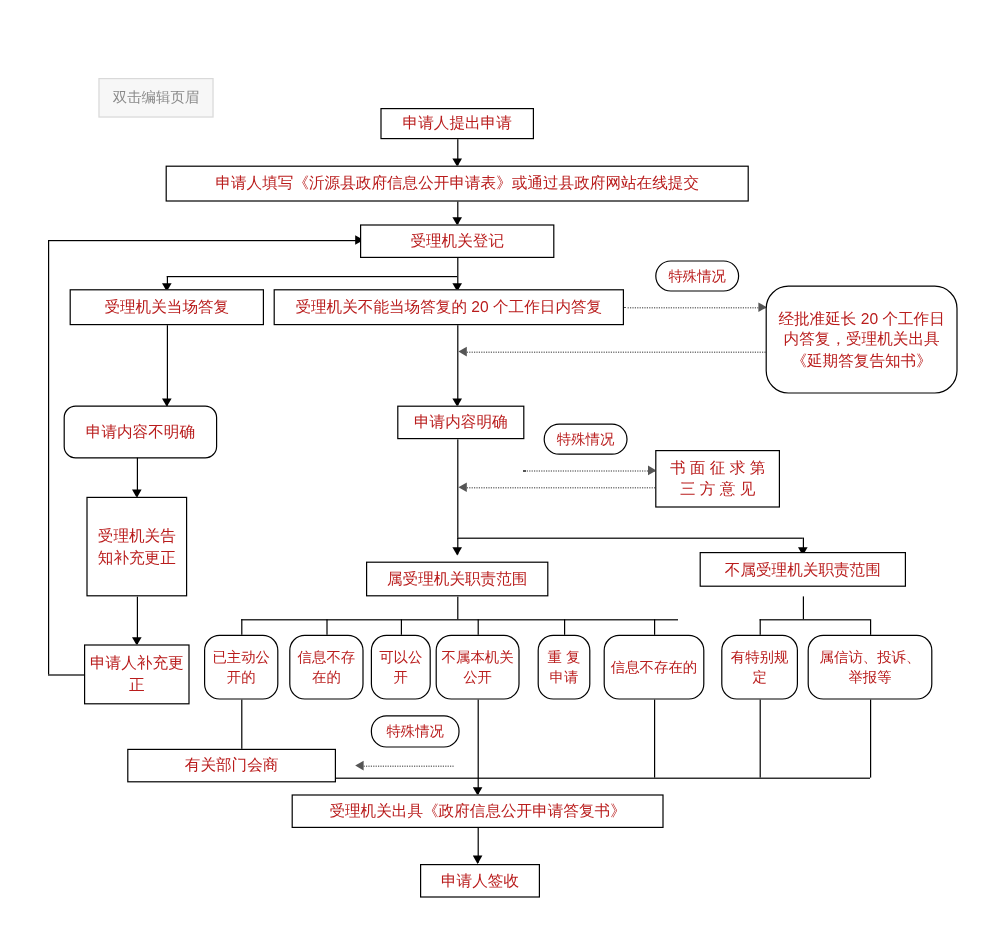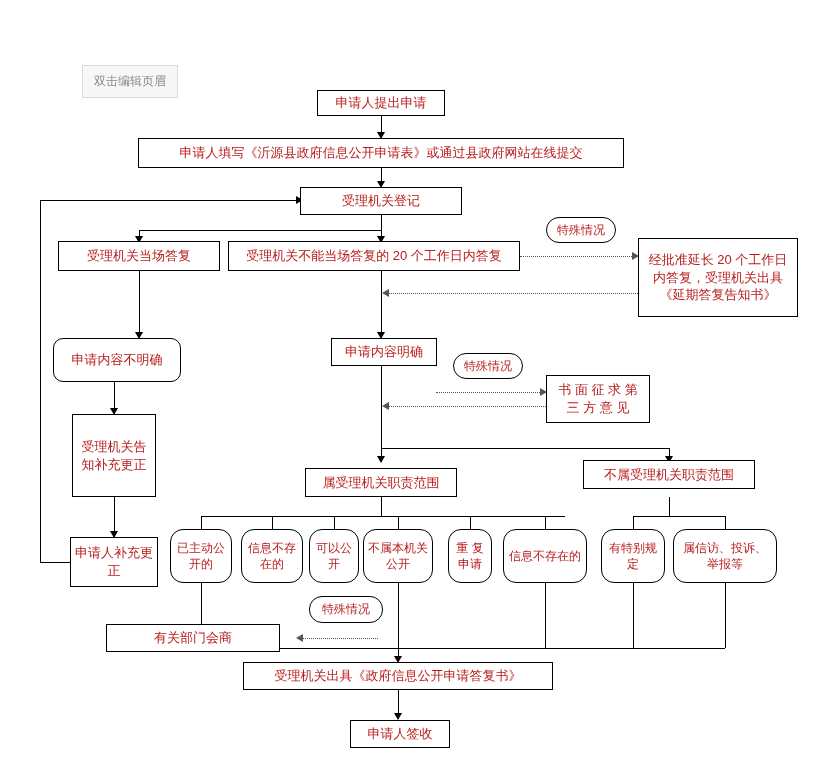--- a/index.html
+++ b/index.html
@@ -182,21 +182,21 @@
   <div class="node" style="left:138px; top:138px; width:486px; height:30px;">申请人填写《沂源县政府信息公开申请表》或通过县政府网站在线提交</div>
 
   <div class="node" style="left:300px; top:187px; width:162px; height:28px;">受理机关登记</div>
 
   <div class="node" style="left:58px; top:241px; width:162px; height:30px;">受理机关当场答复</div>
 
   <div class="node" style="left:228px; top:241px; width:292px; height:30px;">受理机关不能当场答复的 20 个工作日内答复</div>
 
   <div class="node small" style="left:546px; top:217px; width:70px; height:26px;">特殊情况</div>
 
-  <div class="node" style="left:638px; top:238px; width:160px; height:79px;">经批准延长 20 个工作日内答复，受理机关出具《延期答复告知书》</div>
+  <div class="node" style="left:638px; top:238px; width:160px; height:90px;border-radius:19px;">经批准延长 20 个工作日内答复，受理机关出具《延期答复告知书》</div>
 
   <div class="node" style="left:53px; top:338px; width:128px; height:44px;border-radius:10px;">申请内容不明确</div>
 
   <div class="node" style="left:331px; top:338px; width:106px; height:28px;text-align:right;">申请内容明确</div>
 
   <div class="node small" style="left:453px; top:353px; width:70px; height:26px;">特殊情况</div>
 
   <div class="node" style="left:546px; top:375px; width:104px; height:48px;">书 面 征 求 第 三 方 意 见</div>
 
   <div class="node" style="left:72px; top:414px; width:84px; height:83px;">受理机关告知补充更正</div>

